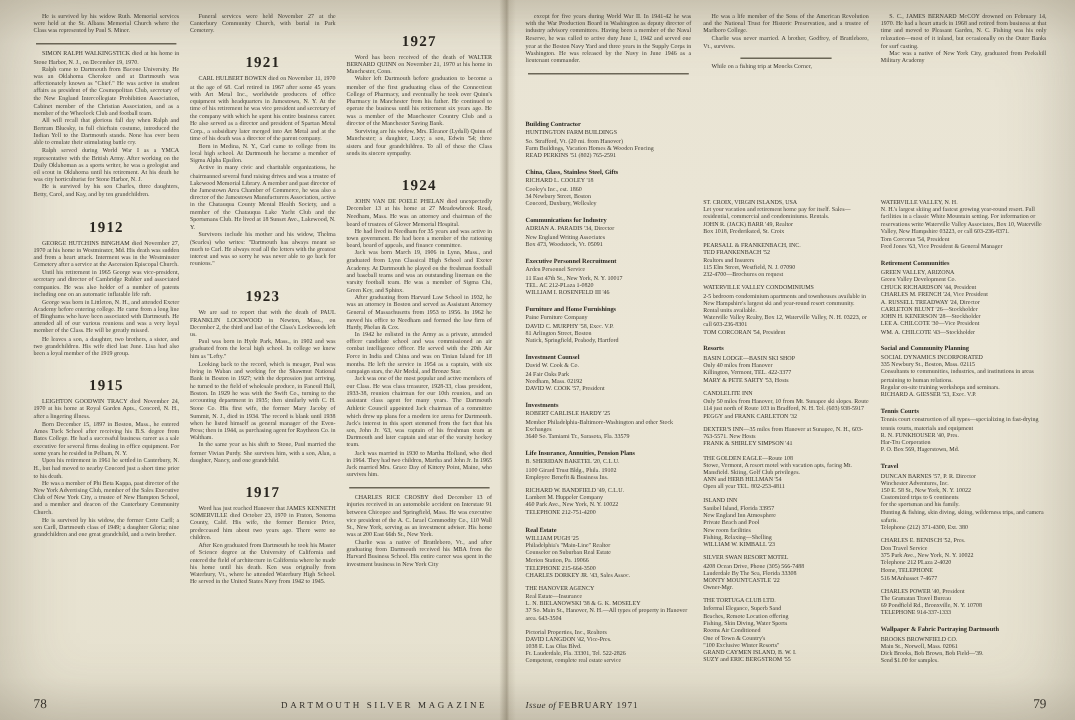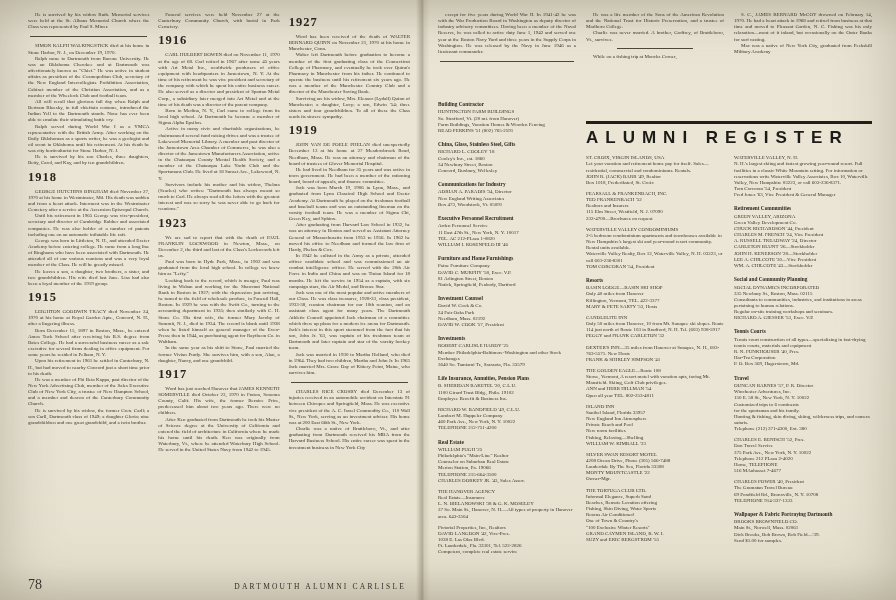--- a/index.html
+++ b/index.html
@@ -10,21 +10,21 @@
     font-family:"Liberation Serif",serif;color:#35322b;
     display:flex;
   }
   .page{position:relative;height:600px;overflow:hidden;box-sizing:border-box;}
   .page-left{width:416px;padding:12px 6px 22px 28px;}
   .spine{width:14px;height:600px;background:linear-gradient(90deg,rgba(110,98,74,0) 0%,rgba(95,84,62,.38) 45%,rgba(110,98,74,.15) 60%,rgba(110,98,74,0) 100%);}
   .page-right{width:466px;padding:12px 24px 22px 8px;}
   .cols{display:flex;gap:9px;}
   .col{flex:1 1 0;min-width:0;}
   .p{font-size:5px;line-height:6.15px;text-align:justify;text-indent:7px;margin:0;color:#38352d;}
-  .year{font-size:12.5px;line-height:13px;font-weight:700;letter-spacing:1px;margin:4px 0 5px;color:#28251f;}
+  .year{font-size:12.5px;line-height:13px;text-align:center;font-weight:700;letter-spacing:1px;margin:16px 0 5px;color:#28251f;}
   .rule{border:0;border-top:1.6px solid #4d4739;margin:6px 2px;height:0;}
   .rule-short{width:55%;margin:5px auto;border-top:1px solid #4d4739;}
   .cat{font-size:5.3px;line-height:6.4px;font-weight:700;margin:7px 0 2px;color:#2b2822;font-family:"Liberation Serif",serif;}
   .entry{font-size:5px;line-height:6.15px;margin:0 0 5px;color:#38352d;}
   .eline{min-height:6px;}
   
   .rgrid{display:grid;grid-template-columns:1fr 1fr 1fr;column-gap:10px;align-items:start;}
   .colA{grid-column:1;grid-row:1 / span 3;}
   .obitA{min-height:76px;}
   .obitB{grid-column:2;grid-row:1;min-height:84px;}
@@ -34,90 +34,90 @@
     font-family:"Liberation Sans",sans-serif;font-weight:700;
     font-size:17px;letter-spacing:7px;color:#1d1b17;
     border-top:3.5px solid #211f1a;padding:4px 0 3px;margin:2px 0 4px;
     white-space:nowrap;overflow:hidden;
   }
   .regA{margin-top:13px;}
   .regB{grid-column:2;grid-row:3;}
   .regC{grid-column:3;grid-row:3;}
   .footer{position:absolute;bottom:7px;left:28px;right:10px;display:flex;justify-content:space-between;align-items:baseline;}
   .footer-r{position:absolute;bottom:7px;left:8px;right:24px;display:flex;justify-content:space-between;align-items:baseline;}
-  .pgnum{font-size:14px;color:#3a362e;}
+  .pgnum{font-size:11px;color:#3a362e;}
   .magname{font-size:7.5px;letter-spacing:2.2px;color:#33302a;}
   .issue{font-size:7.5px;color:#33302a;}
   .issue .pfx{font-style:italic;letter-spacing:.3px;}
   .issue .dt{letter-spacing:.8px;}
 </style>
 </head>
 <body>
 
 <div class="scan">
 
   <div class="page page-left">
     <div class="cols">
       <div class="col">
           <p class="p">He is survived by his widow Ruth. Memorial services were held at the St. Albans Memorial Church where the Class was represented by Paul S. Miner.</p>
           <div class="rule"></div>
           <p class="p">SIMON RALPH WALKINGSTICK died at his home in Stone Harbor, N. J., on December 19, 1970.</p>
           <p class="p">Ralph came to Dartmouth from Bacone University. He was an Oklahoma Cherokee and at Dartmouth was affectionately known as "Chief." He was active in student affairs as president of the Cosmopolitan Club, secretary of the New England Intercollegiate Prohibition Association, Cabinet member of the Christian Association, and as a member of the Wheelock Club and football team.</p>
           <p class="p">All will recall that glorious fall day when Ralph and Bertram Bluesky, in full chieftain costume, introduced the Indian Yell to the Dartmouth stands. None has ever been able to emulate their stimulating battle cry.</p>
           <p class="p">Ralph served during World War I as a YMCA representative with the British Army. After working on the Daily Oklahoman as a sports writer, he was a geologist and oil scout in Oklahoma until his retirement. At his death he was city horticulturist for Stone Harbor, N. J.</p>
           <p class="p">He is survived by his son Charles, three daughters, Betty, Carol, and Kay, and by ten grandchildren.</p>
-          <h2 class="year">1918</h2>
+          <h2 class="year">1912</h2>
           <p class="p">GEORGE HUTCHINS BINGHAM died November 27, 1970 at his home in Westminster, Md. His death was sudden and from a heart attack. Interment was in the Westminster Cemetery after a service at the Ascension Episcopal Church.</p>
           <p class="p">Until his retirement in 1965 George was vice-president, secretary and director of Cambridge Rubber and associated companies. He was also holder of a number of patents including one on an automatic inflatable life raft.</p>
           <p class="p">George was born in Littleton, N. H., and attended Exeter Academy before entering college. He came from a long line of Binghams who have been associated with Dartmouth. He attended all of our various reunions and was a very loyal member of the Class. He will be greatly missed.</p>
           <p class="p">He leaves a son, a daughter, two brothers, a sister, and two grandchildren. His wife died last June. Lisa had also been a loyal member of the 1919 group.</p>
           <h2 class="year">1915</h2>
           <p class="p">LEIGHTON GOODWIN TRACY died November 24, 1970 at his home at Royal Garden Apts., Concord, N. H., after a lingering illness.</p>
           <p class="p">Born December 15, 1897 in Boston, Mass., he entered Amos Tuck School after receiving his B.S. degree from Bates College. He had a successful business career as a sale executive for several firms dealing in office equipment. For some years he resided in Pelham, N. Y.</p>
           <p class="p">Upon his retirement in 1961 he settled in Canterbury, N. H., but had moved to nearby Concord just a short time prior to his death.</p>
           <p class="p">He was a member of Phi Beta Kappa, past director of the New York Advertising Club, member of the Sales Executive Club of New York City, a trustee of New Hampton School, and a member and deacon of the Canterbury Community Church.</p>
           <p class="p">He is survived by his widow, the former Crete Carll; a son Carll, Dartmouth class of 1949; a daughter Gloria; nine grandchildren and one great grandchild, and a twin brother.</p>
         </div>
       <div class="col">
           <p class="p">Funeral services were held November 27 at the Canterbury Community Church, with burial in Park Cemetery.</p>
-          <h2 class="year">1916</h2>
+          <h2 class="year">1921</h2>
           <p class="p">CARL HULBERT BOWEN died on November 11, 1970 at the age of 68. Carl retired in 1967 after some 45 years with Art Metal Inc., worldwide producers of office equipment with headquarters in Jamestown, N. Y. At the time of his retirement he was vice president and secretary of the company with which he spent his entire business career. He also served as a director and president of Spartan Metal Corp., a subsidiary later merged into Art Metal and at the time of his death was a director of the parent company.</p>
           <p class="p">Born in Medina, N. Y., Carl came to college from its local high school. At Dartmouth he became a member of Sigma Alpha Epsilon.</p>
           <p class="p">Active in many civic and charitable organizations, he chairmanned several fund raising drives and was a trustee of Lakewood Memorial Library. A member and past director of the Jamestown Area Chamber of Commerce, he was also a director of the Jamestown Manufacturers Association, active in the Chatauqua County Mental Health Society, and a member of the Chatauqua Lake Yacht Club and the Sportsmans Club. He lived at 18 Sunset Ave., Lakewood, N. Y.</p>
           <p class="p">Survivors include his mother and his widow, Thelma (Searles) who writes: "Dartmouth has always meant so much to Carl. He always read all the letters with the greatest interest and was so sorry he was never able to go back for reunions."</p>
           <h2 class="year">1923</h2>
           <p class="p">We are sad to report that with the death of PAUL FRANKLIN LOCKWOOD in Newton, Mass., on December 2, the third and last of the Class's Lockwoods left us.</p>
           <p class="p">Paul was born in Hyde Park, Mass., in 1902 and was graduated from the local high school. In college we knew him as "Lefty."</p>
           <p class="p">Looking back to the record, which is meager, Paul was living in Waban and working for the Shawmut National Bank in Boston in 1927; with the depression just arriving, he turned to the field of wholesale produce, in Faneuil Hall, Boston. In 1929 he was with the Swift Co., turning to the accounting department in 1935; then similarly with C. H. Stone Co. His first wife, the former Mary Jacoby of Summit, N. J., died in 1934. The record is blank until 1938 when he listed himself as general manager of the Even-Press; then in 1944, as purchasing agent for Raytheon Co. in Waltham.</p>
           <p class="p">In the same year as his shift to Stone, Paul married the former Vivian Purdy. She survives him, with a son, Alan, a daughter, Nancy, and one grandchild.</p>
           <h2 class="year">1917</h2>
           <p class="p">Word has just reached Hanover that JAMES KENNETH SOMERVILLE died October 23, 1970 in Fraton, Sonoma County, Calif. His wife, the former Bernice Price, predeceased him about two years ago. There were no children.</p>
           <p class="p">After Ken graduated from Dartmouth he took his Master of Science degree at the University of California and entered the field of architecture in California where he made his home until his death. Ken was originally from Waterbury, Vt., where he attended Waterbury High School. He served in the United States Navy from 1942 to 1945.</p>
         </div>
       <div class="col">
           <h2 class="year">1927</h2>
           <p class="p">Word has been received of the death of WALTER BERNARD QUINN on November 21, 1970 at his home in Manchester, Conn.</p>
           <p class="p">Walter left Dartmouth before graduation to become a member of the first graduating class of the Connecticut College of Pharmacy, and eventually he took over Quinn's Pharmacy in Manchester from his father. He continued to operate the business until his retirement six years ago. He was a member of the Manchester Country Club and a director of the Manchester Saving Bank.</p>
           <p class="p">Surviving are his widow, Mrs. Eleanor (Lydall) Quinn of Manchester; a daughter, Lucy; a son, Edwin '54; three sisters and four grandchildren. To all of these the Class sends its sincere sympathy.</p>
-          <h2 class="year">1919</h2>
+          <h2 class="year">1924</h2>
           <p class="p">JOHN VAN DE POELE PHELAN died unexpectedly December 13 at his home at 27 Meadowbrook Road, Needham, Mass. He was an attorney and chairman of the board of trustees of Glover Memorial Hospital.</p>
           <p class="p">He had lived in Needham for 35 years and was active in town government. He had been a member of the rationing board, board of appeals, and finance committee.</p>
           <p class="p">Jack was born March 19, 1906 in Lynn, Mass., and graduated from Lynn Classical High School and Exeter Academy. At Dartmouth he played on the freshman football and baseball teams and was an outstanding lineman on the varsity football team. He was a member of Sigma Chi, Green Key, and Sphinx.</p>
           <p class="p">After graduating from Harvard Law School in 1932, he was an attorney in Boston and served as Assistant Attorney General of Massachusetts from 1953 to 1956. In 1962 he moved his office to Needham and formed the law firm of Hardy, Phelan &amp; Cox.</p>
           <p class="p">In 1942 he enlisted in the Army as a private, attended officer candidate school and was commissioned an air combat intelligence officer. He served with the 20th Air Force in India and China and was on Tinian Island for 18 months. He left the service in 1954 as a captain, with six campaign stars, the Air Medal, and Bronze Star.</p>
           <p class="p">Jack was one of the most popular and active members of our Class. He was class treasurer, 1928-33, class president, 1933-38, reunion chairman for our 10th reunion, and an assistant class agent for many years. The Dartmouth Athletic Council appointed Jack chairman of a committee which drew up plans for a modern ice arena for Dartmouth. Jack's interest in this sport stemmed from the fact that his son, John Jr. '63, was captain of his freshman team at Dartmouth and later captain and star of the varsity hockey team.</p>
           <p class="p">Jack was married in 1930 to Martha Holland, who died in 1964. They had two children, Martha and John Jr. In 1965 Jack married Mrs. Grace Day of Kittery Point, Maine, who survives him.</p>
           <div class="rule"></div>
           <p class="p">CHARLES RICE CROSBY died December 13 of injuries received in an automobile accident on Interstate 91 between Chicopee and Springfield, Mass. He was executive vice president of the A. C. Israel Commodity Co., 110 Wall St., New York, serving as an investment adviser. His home was at 200 East 66th St., New York.</p>
           <p class="p">Charlie was a native of Brattleboro, Vt., and after graduating from Dartmouth received his MBA from the Harvard Business School. His entire career was spent in the investment business in New York City</p>
         </div>
     </div>
     <div class="footer">
       <span class="pgnum">78</span>
-      <span class="magname">DARTMOUTH ALUMNI CARLISLE</span>
+      <span class="magname">DARTMOUTH SILVER MAGAZINE</span>
     </div>
   </div>
 
   <div class="spine"></div>
 
   <div class="page page-right">
     <div class="rgrid">
       <div class="colA">
         <div class="obitA">
             <p class="p">except for five years during World War II. In 1941-42 he was with the War Production Board in Washington as deputy director of industry advisory committees. Having been a member of the Naval Reserve, he was called to active duty June 1, 1942 and served one year at the Boston Navy Yard and three years in the Supply Corps in Washington. He was released by the Navy in June 1946 as a lieutenant commander.</p>
@@ -210,21 +210,20 @@
       <div class="obitB">
           <p class="p">He was a life member of the Sons of the American Revolution and the National Trust for Historic Preservation, and a trustee of Marlboro College.</p>
           <p class="p">Charlie was never married. A brother, Godfrey, of Brattleboro, Vt., survives.</p>
           <div class="rule rule-short"></div>
           <p class="p">While on a fishing trip at Moncks Corner,</p>
         </div>
       <div class="obitC">
           <p class="p">S. C., JAMES BERNARD McCOY drowned on February 14, 1970. He had a heart attack in 1968 and retired from business at that time and moved to Pleasant Garden, N. C. Fishing was his only relaxation—most of it inland, but occasionally on the Outer Banks for surf casting.</p>
           <p class="p">Mac was a native of New York City, graduated from Peekskill Military Academy</p>
         </div>
-      <div class="reg-head">ALUMNI REGISTER</div>
       <div class="regB">
           <div class="entry">
             <div class="eline">ST. CROIX, VIRGIN ISLANDS, USA</div>
             <div class="eline">Let your vacation and retirement home pay for itself. Sales—residential, commercial and condominiums. Rentals.</div>
             <div class="eline">JOHN R. (JACK) BARR '49, Realtor</div>
             <div class="eline">Box 1018, Frederiksted, St. Croix</div>
           </div>
           <div class="entry">
             <div class="eline">PEARSALL &amp; FRANKENBACH, INC.</div>
             <div class="eline">TED FRANKENBACH '52</div>
@@ -348,15 +347,22 @@
           </div>
           <h3 class="cat">Wallpaper &amp; Fabric Portraying Dartmouth</h3>
           <div class="entry">
             <div class="eline">BROOKS BROWNFIELD CO.</div>
             <div class="eline">Main St., Norwell, Mass. 02061</div>
             <div class="eline">Dick Brooks, Bob Brown, Bob Field—'39.</div>
             <div class="eline">Send $1.00 for samples.</div>
           </div>
         </div>
     </div>
+    <div class="footer-r">
+      <span class="issue">
+        <span class="pfx">Issue of</span>
+        <span class="dt">FEBRUARY 1971</span>
+      </span>
+      <span class="pgnum">79</span>
+    </div>
   </div>
 
 </div>
 
 </body></html>

